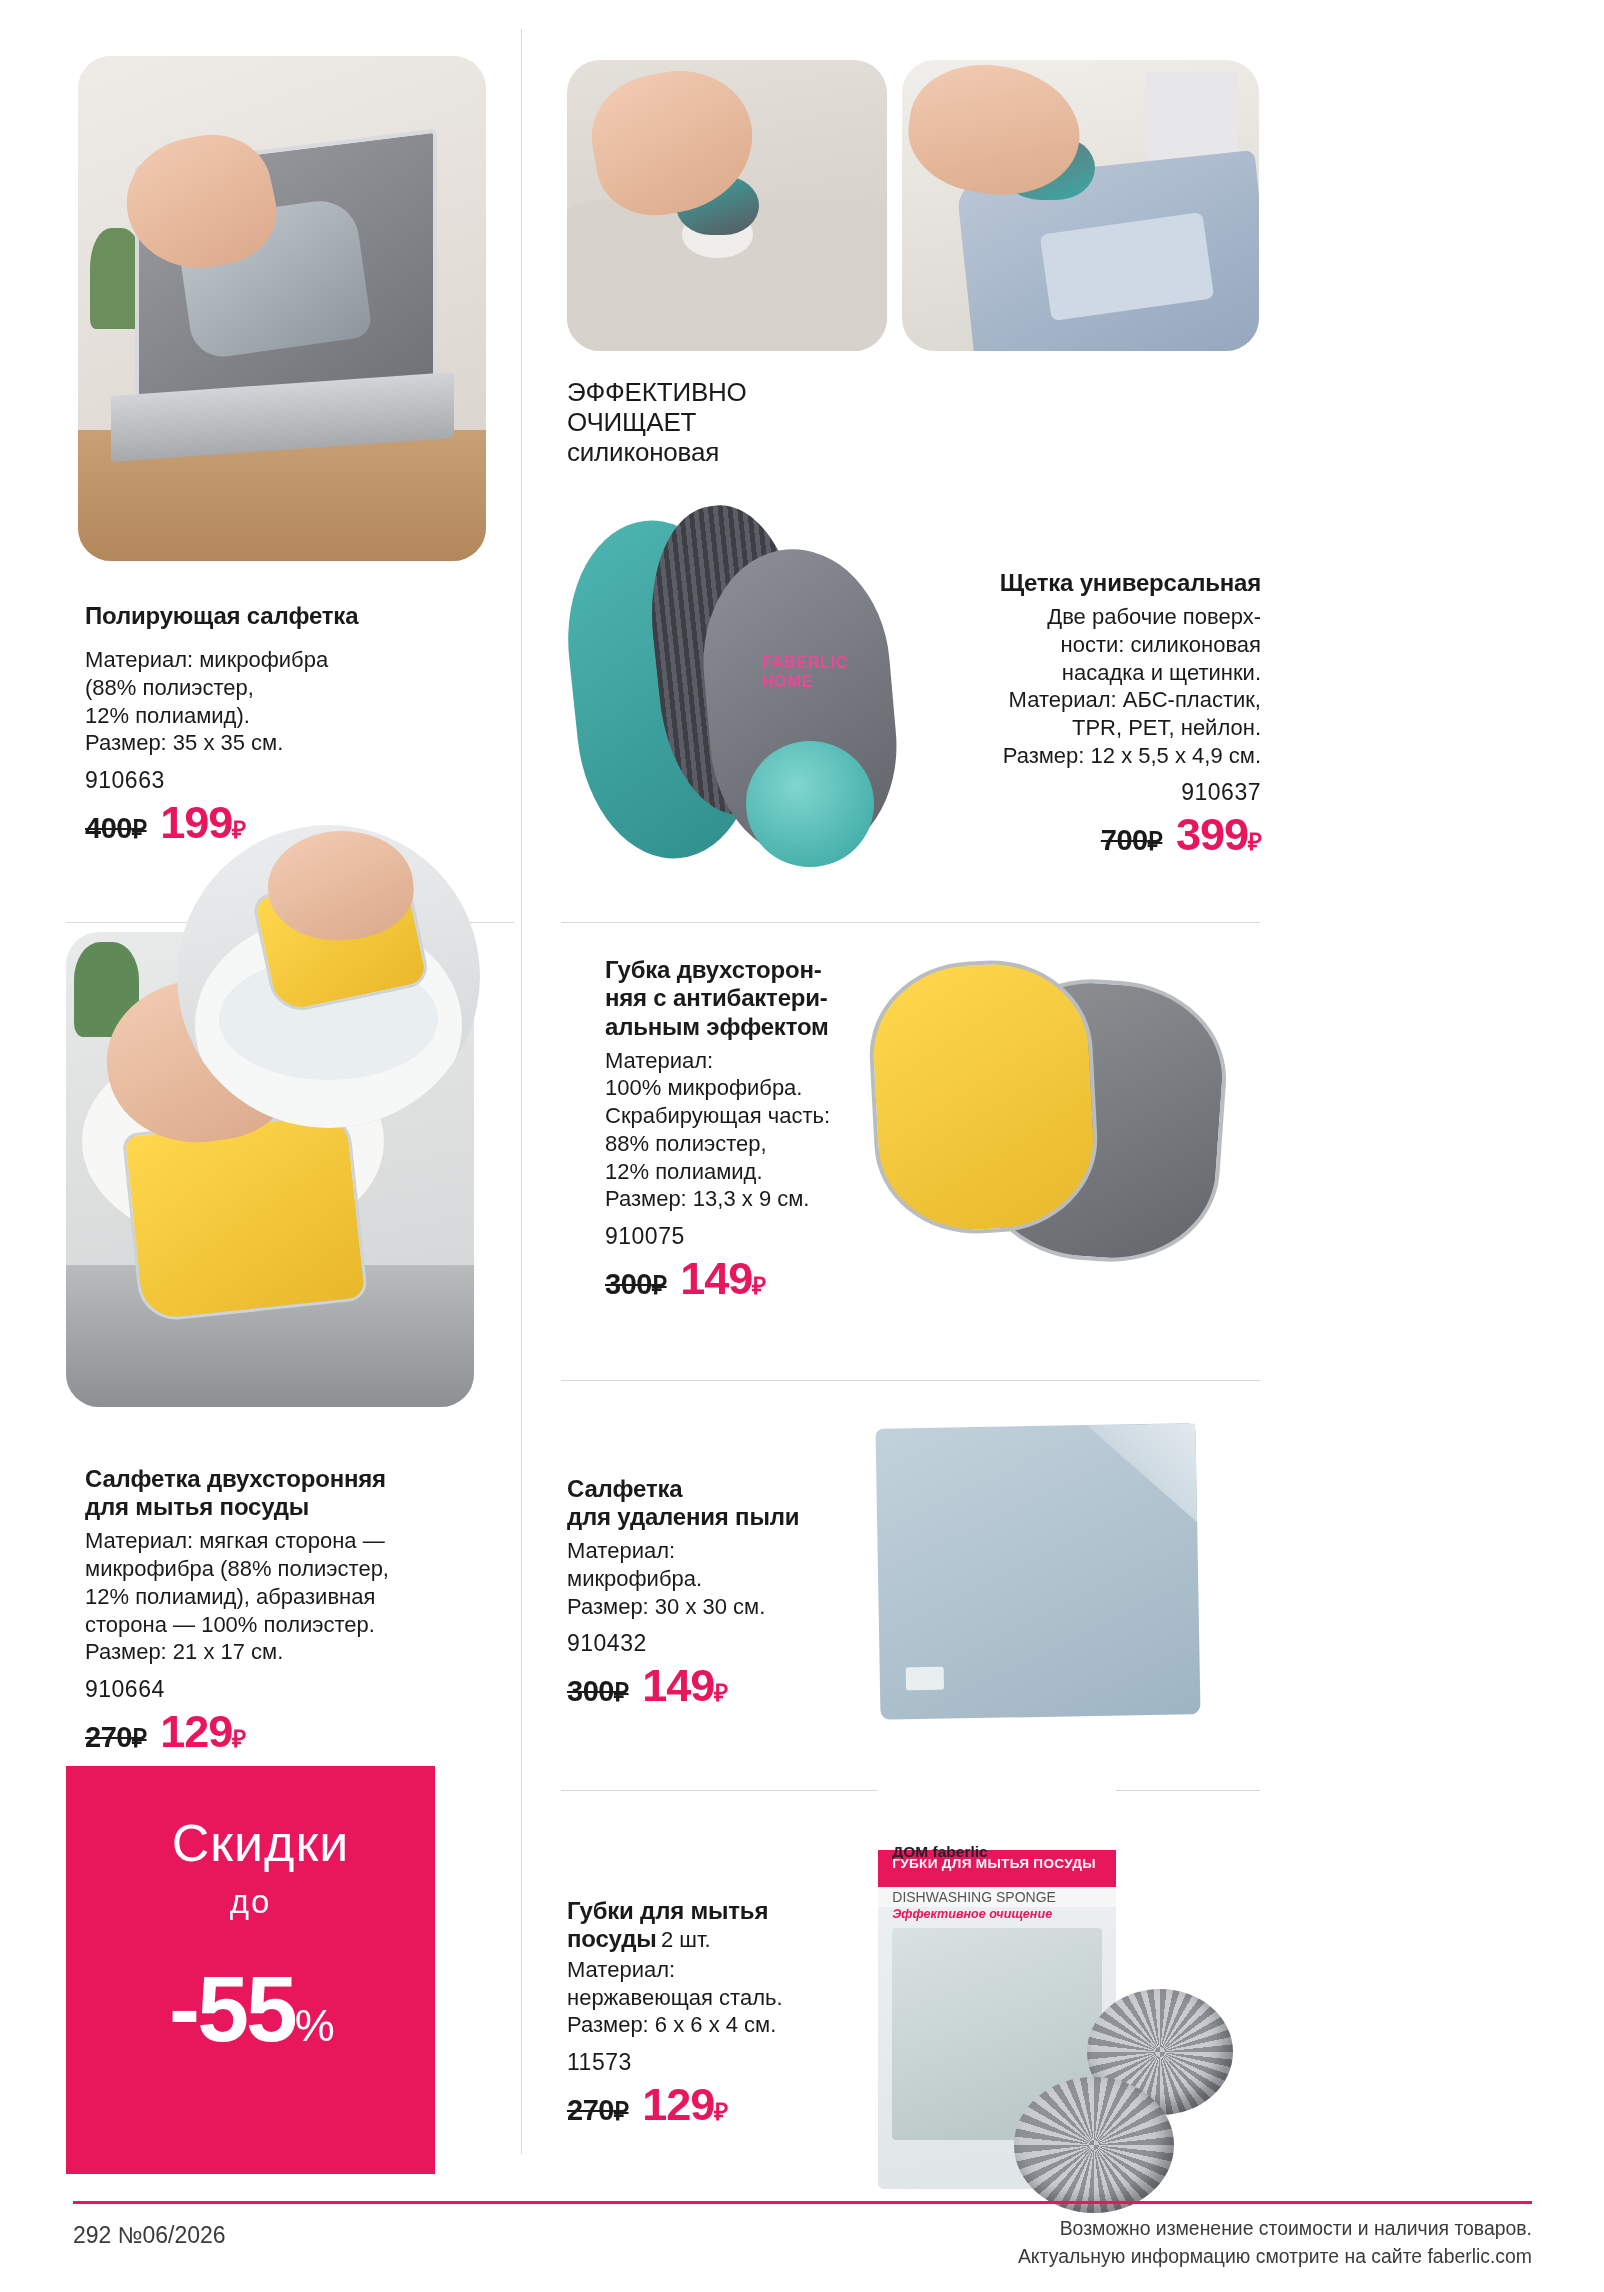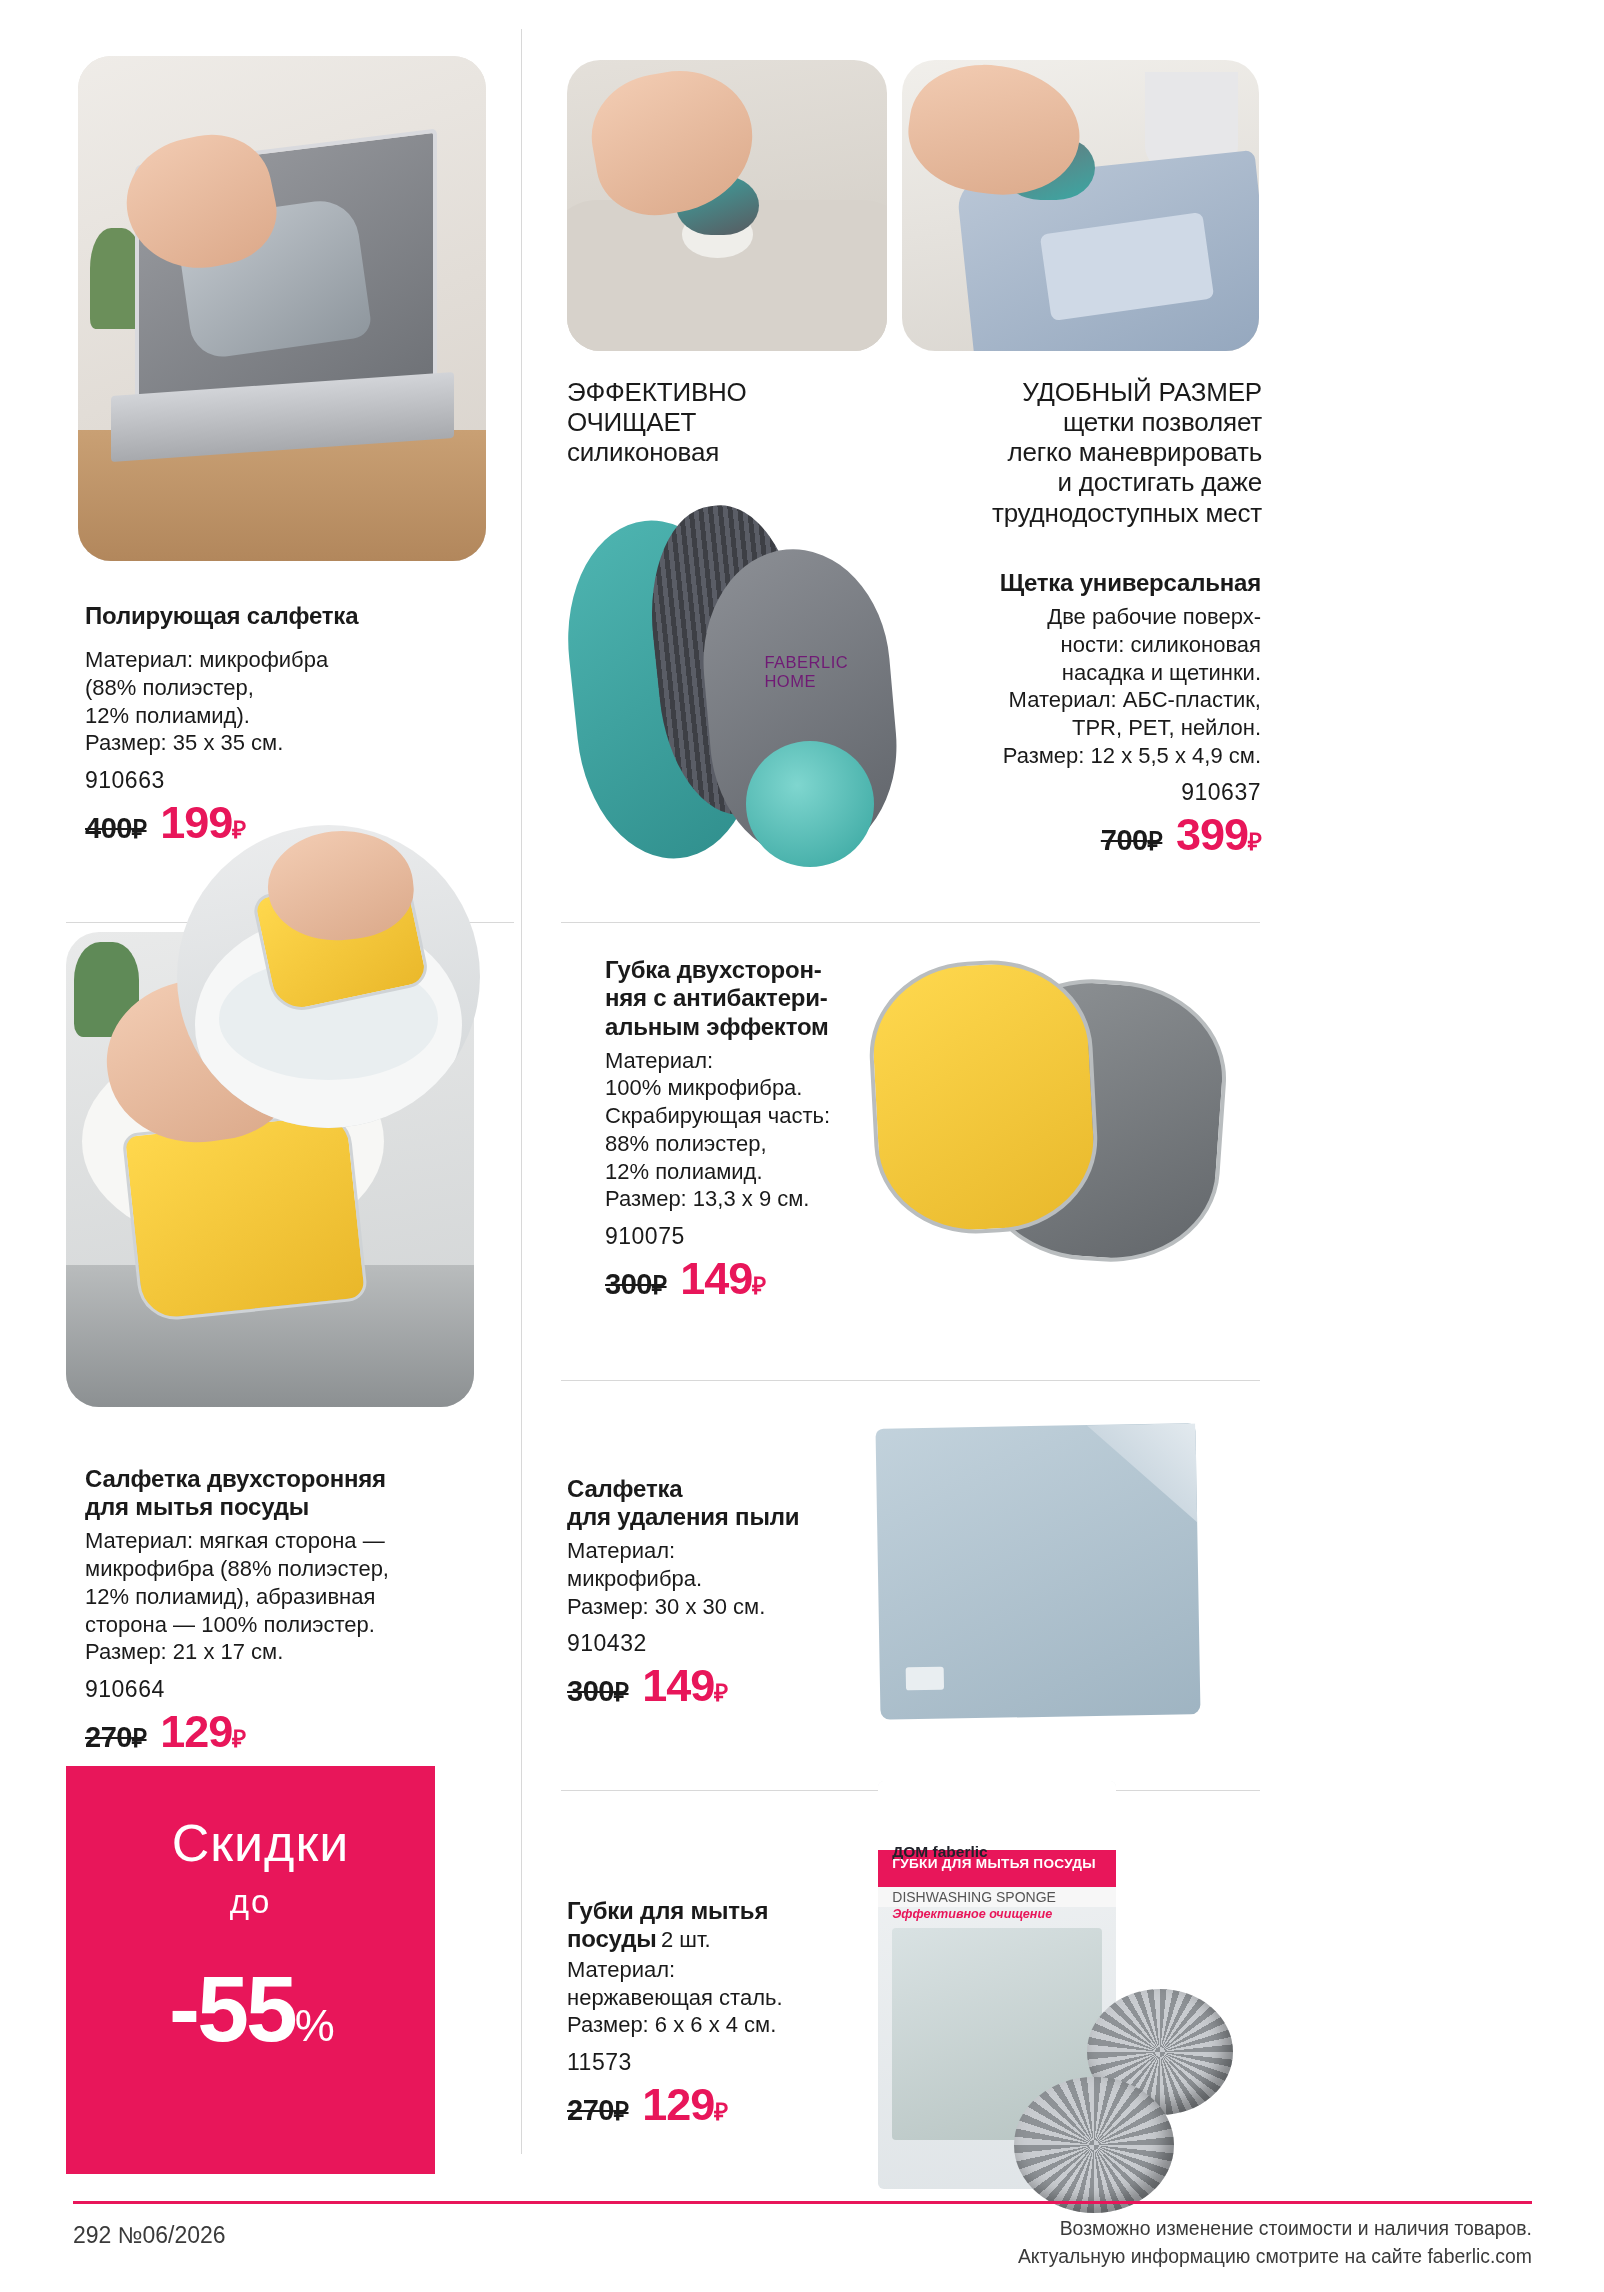--- a/index.html
+++ b/index.html
@@ -73,21 +73,21 @@
   .ph-sink .cloth { position:absolute; left:16%; top:40%; width:56%; height:40%; background:linear-gradient(150deg,#ffd84d,#e9b72a); border-radius:15.5px 33px 19.4px 39px; transform:rotate(-6deg); border:3.9px solid #cfd3d6; }
   .ph-sink .hand { position:absolute; left:10%; top:10%; width:46%; height:34%; background:linear-gradient(160deg,#f3cdb4,#dba98a); border-radius:48% 52% 42% 50%; transform:rotate(-8deg); }
   .ph-sink .plant { position:absolute; left:2%; top:2%; width:16%; height:20%; background:#5f8a57; border-radius:40% 40% 14% 14%; }
 
   
   .brush-prod { position:absolute; }
   .brush-prod .teal { position:absolute; left:0; top:4%; width:56%; height:92%; background:linear-gradient(150deg,#4fb6b2,#2f8e8c); border-radius:50%/38%; transform:rotate(-6deg); }
   .brush-prod .bristles { position:absolute; left:26%; top:0%; width:46%; height:84%; background:repeating-linear-gradient(90deg,#3d3f45 0 4.9px,#5a5d66 4.9px 9.7px); border-radius:48%/40%; transform:rotate(-6deg); }
   .brush-prod .grey { position:absolute; right:0; top:12%; width:58%; height:84%; background:linear-gradient(150deg,#8d9096,#5f6369); border-radius:50%/38%; transform:rotate(-5deg); }
   .brush-prod .silicone { position:absolute; right:6%; bottom:2%; width:40%; height:34%; background:radial-gradient(circle at 40% 35%,#7fd6cf,#35a49e); border-radius:50%; }
-  .brush-prod .logo { position:absolute; right:14%; top:40%; color:#701a75; font-size:16.5px; font-weight:400; line-height:1.15; letter-spacing:0.5px; }
+  .brush-prod .logo { position:absolute; right:14%; top:40%; color:#ec4899; font-size:16.5px; font-weight:700; line-height:1.15; letter-spacing:0.5px; }
 
   
   .sponge-yellow { position:absolute; background:linear-gradient(150deg,#ffd94f,#e8b82b); border:4.9px solid #b9bdbf; }
   .sponge-grey { position:absolute; background:linear-gradient(150deg,#8f9396,#62666a); border:4.9px solid #b9bdbf; }
   .pinched { border-radius:46% 46% 46% 46%/34% 34% 34% 34%; }
 
   
   .dustcloth { position:absolute; background:linear-gradient(155deg,#c2d2dc,#9fb4c2); border-radius:7.8px 7.8px 9.7px 9.7px; }
   .dustcloth .fold { position:absolute; right:0; top:0; width:34%; height:34%; background:linear-gradient(225deg,#e3eaef,#b6c7d3); clip-path:polygon(100% 0,0 0,100% 100%); }
   .dustcloth .tag { position:absolute; left:8%; bottom:10%; width:12%; height:8%; background:#e9eef1; border-radius:2.9px; }
@@ -209,27 +209,20 @@
       <div class="brush"></div>
       <div class="hand"></div>
   </div>
 
   <div class="abs feat" style="left:567px; top:377px; width:320px;">
     <div>ЭФФЕКТИВНО</div>
     <div>ОЧИЩАЕТ</div>
     <div>силиконовая</div>
   </div>
 
-  <div class="abs feat" style="left:854px; top:377px; width:408px; text-align:right;">
-    <div>УДОБНЫЙ РАЗМЕР</div>
-    <div>щетки позволяет</div>
-    <div>легко маневрировать</div>
-    <div>и достигать даже</div>
-    <div>труднодоступных мест</div>
-  </div>
 
   <div class="brush-prod" style="left:573px; top:505px; width:320px; height:369px;">
     <div class="teal"></div>
     <div class="bristles"></div>
     <div class="grey"></div>
     <div class="silicone"></div>
     <div class="logo">
       <div>FABERLIC</div>
       <div>HOME</div>
     </div>

